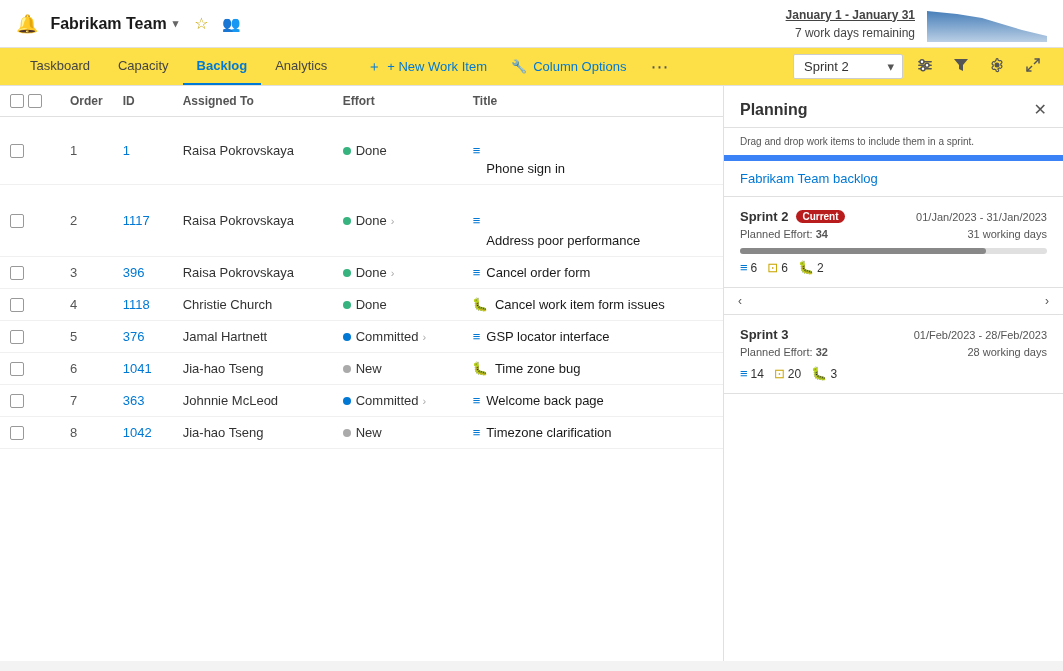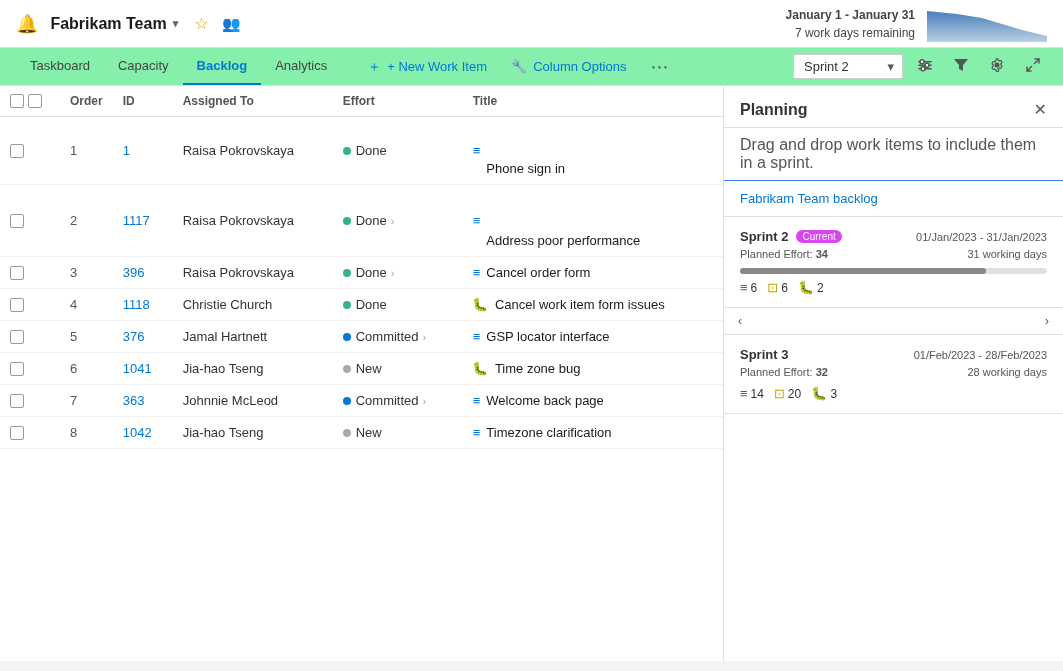--- a/index.html
+++ b/index.html
@@ -29,21 +29,21 @@
       display: flex;
       align-items: center;
       gap: 12px;
       font-size: 12px;
       color: #444;
     }
     .sprint-dates { text-align: right; line-height: 1.5; }
     .burndown-chart { width: 120px; height: 36px; }
 
     .nav-toolbar {
-      background: #86efac;
+      background: #fde047;
       border-bottom: 1px solid #e0e0e0;
       padding: 0 16px;
       display: flex;
       align-items: center;
       gap: 0;
     }
     .nav-tabs {
       display: flex;
       gap: 0;
       align-items: stretch;
@@ -185,21 +185,21 @@
     }
     .planning-header {
       display: flex;
       align-items: center;
       justify-content: space-between;
       padding: 14px 16px 8px;
       border-bottom: 1px solid #e0e0e0;
     }
     .planning-title { font-size: 16px; font-weight: 600; }
     .close-icon { cursor: pointer; color: #555; font-size: 16px; }
-    .planning-desc { padding: 8px 16px; font-size: 16px; color: #555; border-bottom: 1px solid #3b82f6; }
+    .planning-desc { padding: 8px 16px; font-size: 10px; color: #555; border-bottom: 6px solid #3b82f6; }
 
     .planning-body { overflow-y: auto; flex: 1; }
 
     .backlog-link {
       padding: 10px 16px;
       color: #0078d4;
       cursor: pointer;
       font-size: 13px;
       border-bottom: 1px solid #e0e0e0;
     }
@@ -210,26 +210,26 @@
     }
     .sprint-card-header {
       display: flex;
       align-items: center;
       justify-content: space-between;
       margin-bottom: 4px;
     }
     .sprint-card-left { display: flex; align-items: center; gap: 8px; }
     .sprint-label { font-weight: 600; font-size: 13px; }
     .current-badge {
-      background: #d946ef;
+      background: #b91c1c;
       color: #fff;
       font-size: 10px;
       padding: 1px 6px;
       border-radius: 10px;
-      font-weight: 400;
+      font-weight: 700;
     }
     .sprint-card-dates { font-size: 11px; color: #555; }
     .sprint-effort-row {
       display: flex;
       justify-content: space-between;
       font-size: 11px;
       color: #555;
       margin-bottom: 8px;
     }
     .sprint-scrollbar-container {
@@ -276,21 +276,21 @@
   <span class="team-icon">🔔</span>
   <span class="team-name">
     <span>Fabrikam Team</span>
     <span style="font-size:11px;color:#666;">▾</span>
   </span>
   <span style="color:#c8a400;font-size:16px;margin-left:4px;">☆</span>
   <span style="color:#555;font-size:15px;margin-left:2px;">👥</span>
 
   <div class="sprint-info">
     <div class="sprint-dates">
-      <div style="font-weight:600;">January 1 - January 31</div>
+      <div style="font-weight:600;text-decoration:underline;">January 1 - January 31</div>
       <div>7 work days remaining</div>
     </div>
 
     <svg class="burndown-chart" viewBox="0 0 120 36">
       <defs>
         <linearGradient id="bd" x1="0" y1="0" x2="0" y2="1">
           <stop offset="0%" stop-color="#1a5fa8" stop-opacity="0.8"></stop>
           <stop offset="100%" stop-color="#1a5fa8" stop-opacity="0.3"></stop>
         </linearGradient>
       </defs>

